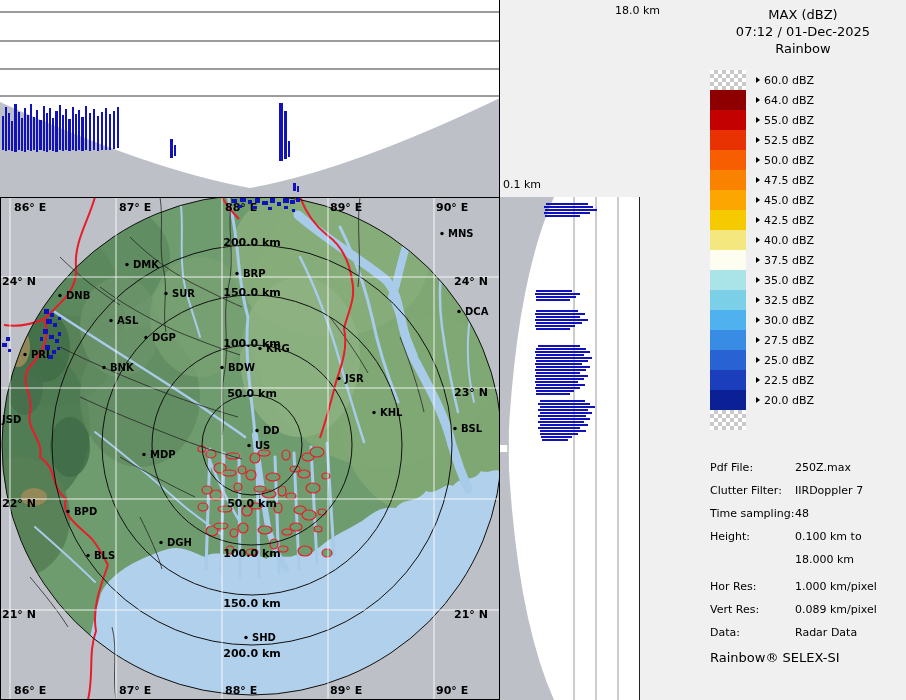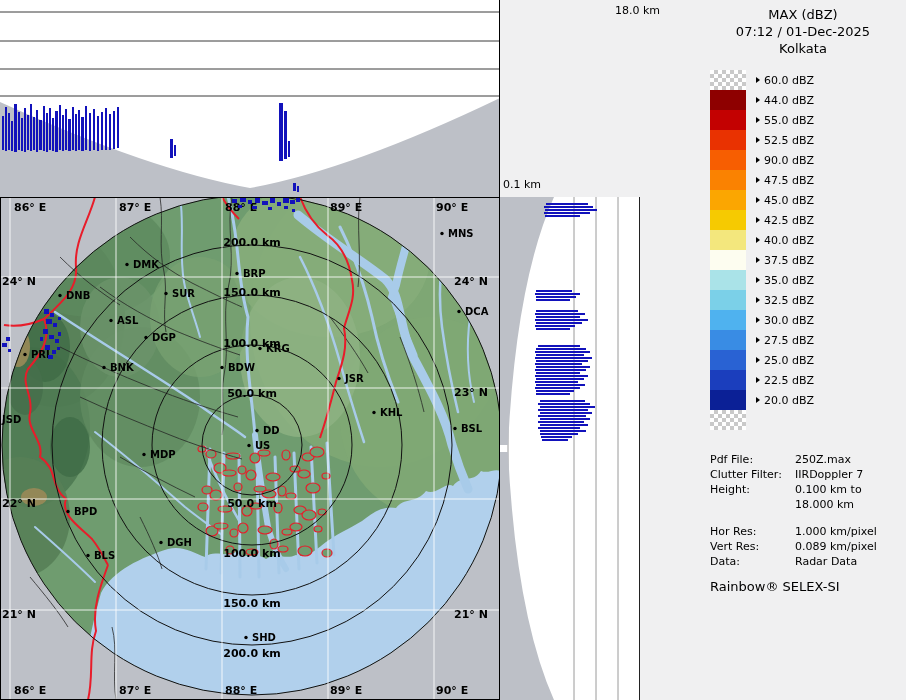--- a/index.html
+++ b/index.html
@@ -29,21 +29,21 @@
   .cb-arrow{width:0;height:0;border-left:4px solid #000;border-top:3px solid transparent;
     border-bottom:3px solid transparent;margin-right:4px;flex:none;}
   .checker{
     background-color:#fff;
     background-image:
       linear-gradient(45deg,#c9c9c9 25%,transparent 25%,transparent 75%,#c9c9c9 75%),
       linear-gradient(45deg,#c9c9c9 25%,transparent 25%,transparent 75%,#c9c9c9 75%);
     background-size:8px 8px;background-position:0 0,4px 4px;
   }
   #metadata{position:absolute;left:10px;top:452px;font-size:11px;line-height:15px;width:196px;}
-  .m-row{display:flex;white-space:nowrap;}
+  .m-row{display:flex;white-space:nowrap;margin-top:8px;}
   .m-label{width:85px;flex:none;}
   #meta2{margin-top:12px;}
   #lg-footer{margin-top:10px;font-size:13px;}
 </style>
 </head>
 <body>
 
 <div class="panel" id="top-panel">
   <svg id="top-svg" width="500" height="197" viewBox="0 0 500 197">
       <rect x="0" y="0" width="500" height="197" fill="#fff"></rect>
@@ -471,56 +471,56 @@
       </g>
     </svg>
 </div>
 
 <div class="axis-label" id="label-18">18.0 km</div>
 <div class="axis-label" id="label-01">0.1 km</div>
 
 <div id="legend">
   <div class="lg-line" id="lg-title">MAX (dBZ)</div>
   <div class="lg-line">07:12 / 01-Dec-2025</div>
-  <div class="lg-line">Kolkata</div>
+  <div class="lg-line">Rainbow</div>
 
   <div id="colorbar">
       <div class="cb-row">
         <div class="cb-swatch checker"></div>
         <div class="cb-label">
           <span class="cb-arrow"></span>
           <span>60.0 dBZ</span>
         </div>
       </div>
       <div class="cb-row">
         <div class="cb-swatch" style="background: rgb(142, 0, 0);"></div>
         <div class="cb-label">
           <span class="cb-arrow"></span>
-          <span>44.0 dBZ</span>
+          <span>64.0 dBZ</span>
         </div>
       </div>
       <div class="cb-row">
         <div class="cb-swatch" style="background: rgb(195, 1, 1);"></div>
         <div class="cb-label">
           <span class="cb-arrow"></span>
           <span>55.0 dBZ</span>
         </div>
       </div>
       <div class="cb-row">
         <div class="cb-swatch" style="background: rgb(233, 50, 1);"></div>
         <div class="cb-label">
           <span class="cb-arrow"></span>
           <span>52.5 dBZ</span>
         </div>
       </div>
       <div class="cb-row">
         <div class="cb-swatch" style="background: rgb(247, 94, 1);"></div>
         <div class="cb-label">
           <span class="cb-arrow"></span>
-          <span>90.0 dBZ</span>
+          <span>50.0 dBZ</span>
         </div>
       </div>
       <div class="cb-row">
         <div class="cb-swatch" style="background: rgb(250, 130, 1);"></div>
         <div class="cb-label">
           <span class="cb-arrow"></span>
           <span>47.5 dBZ</span>
         </div>
       </div>
       <div class="cb-row">
@@ -607,20 +607,24 @@
 
   <div id="metadata">
     <div id="meta1">
         <div class="m-row">
           <span class="m-label">Pdf File:</span>
           <span class="m-value">250Z.max</span>
         </div>
         <div class="m-row">
           <span class="m-label">Clutter Filter:</span>
           <span class="m-value">IIRDoppler 7</span>
+        </div>
+        <div class="m-row">
+          <span class="m-label">Time sampling:</span>
+          <span class="m-value">48</span>
         </div>
         <div class="m-row">
           <span class="m-label">Height:</span>
           <span class="m-value">0.100 km to</span>
         </div>
         <div class="m-row">
           <span class="m-label"></span>
           <span class="m-value">18.000 km</span>
         </div>
       </div>

